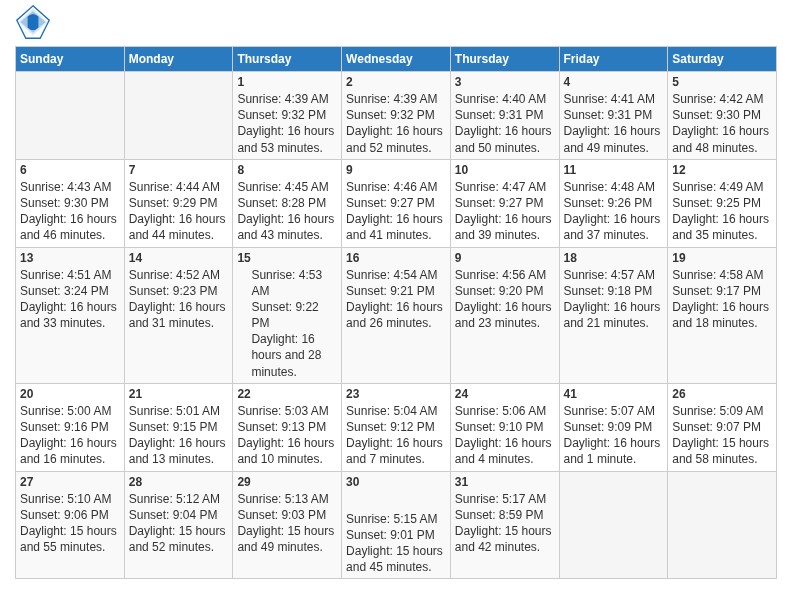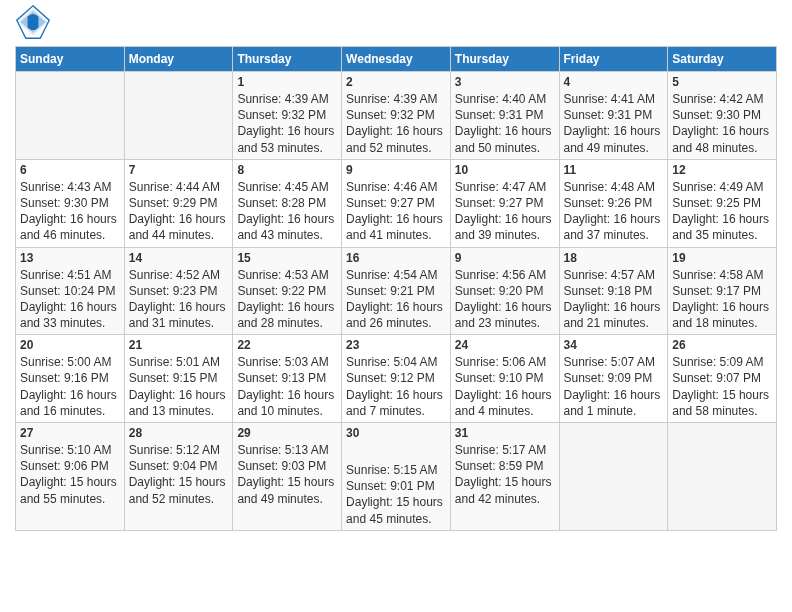--- a/index.html
+++ b/index.html
@@ -213,32 +213,32 @@
             <span class="day-num">12</span>
             <div class="day-info" style="white-space: pre-line;">Sunrise: 4:49 AM
 Sunset: 9:25 PM
 Daylight: 16 hours and 35 minutes.</div>
           </td>
         </tr>
         <tr>
           <td>
             <span class="day-num">13</span>
             <div class="day-info" style="white-space: pre-line;">Sunrise: 4:51 AM
-Sunset: 10:24 PM
+Sunset: 3:24 PM
 Daylight: 16 hours and 33 minutes.</div>
           </td>
           <td>
             <span class="day-num">14</span>
             <div class="day-info" style="white-space: pre-line;">Sunrise: 4:52 AM
 Sunset: 9:23 PM
 Daylight: 16 hours and 31 minutes.</div>
           </td>
           <td>
             <span class="day-num">15</span>
-            <div class="day-info" style="white-space: pre-line;">Sunrise: 4:53 AM
+            <div class="day-info" style="white-space: pre-line; margin-left: 14px;">Sunrise: 4:53 AM
 Sunset: 9:22 PM
 Daylight: 16 hours and 28 minutes.</div>
           </td>
           <td>
             <span class="day-num">16</span>
             <div class="day-info" style="white-space: pre-line;">Sunrise: 4:54 AM
 Sunset: 9:21 PM
 Daylight: 16 hours and 26 minutes.</div>
           </td>
           <td>
@@ -285,21 +285,21 @@
 Sunset: 9:12 PM
 Daylight: 16 hours and 7 minutes.</div>
           </td>
           <td>
             <span class="day-num">24</span>
             <div class="day-info" style="white-space: pre-line;">Sunrise: 5:06 AM
 Sunset: 9:10 PM
 Daylight: 16 hours and 4 minutes.</div>
           </td>
           <td>
-            <span class="day-num">34</span>
+            <span class="day-num">41</span>
             <div class="day-info" style="white-space: pre-line;">Sunrise: 5:07 AM
 Sunset: 9:09 PM
 Daylight: 16 hours and 1 minute.</div>
           </td>
           <td>
             <span class="day-num">26</span>
             <div class="day-info" style="white-space: pre-line;">Sunrise: 5:09 AM
 Sunset: 9:07 PM
 Daylight: 15 hours and 58 minutes.</div>
           </td>

